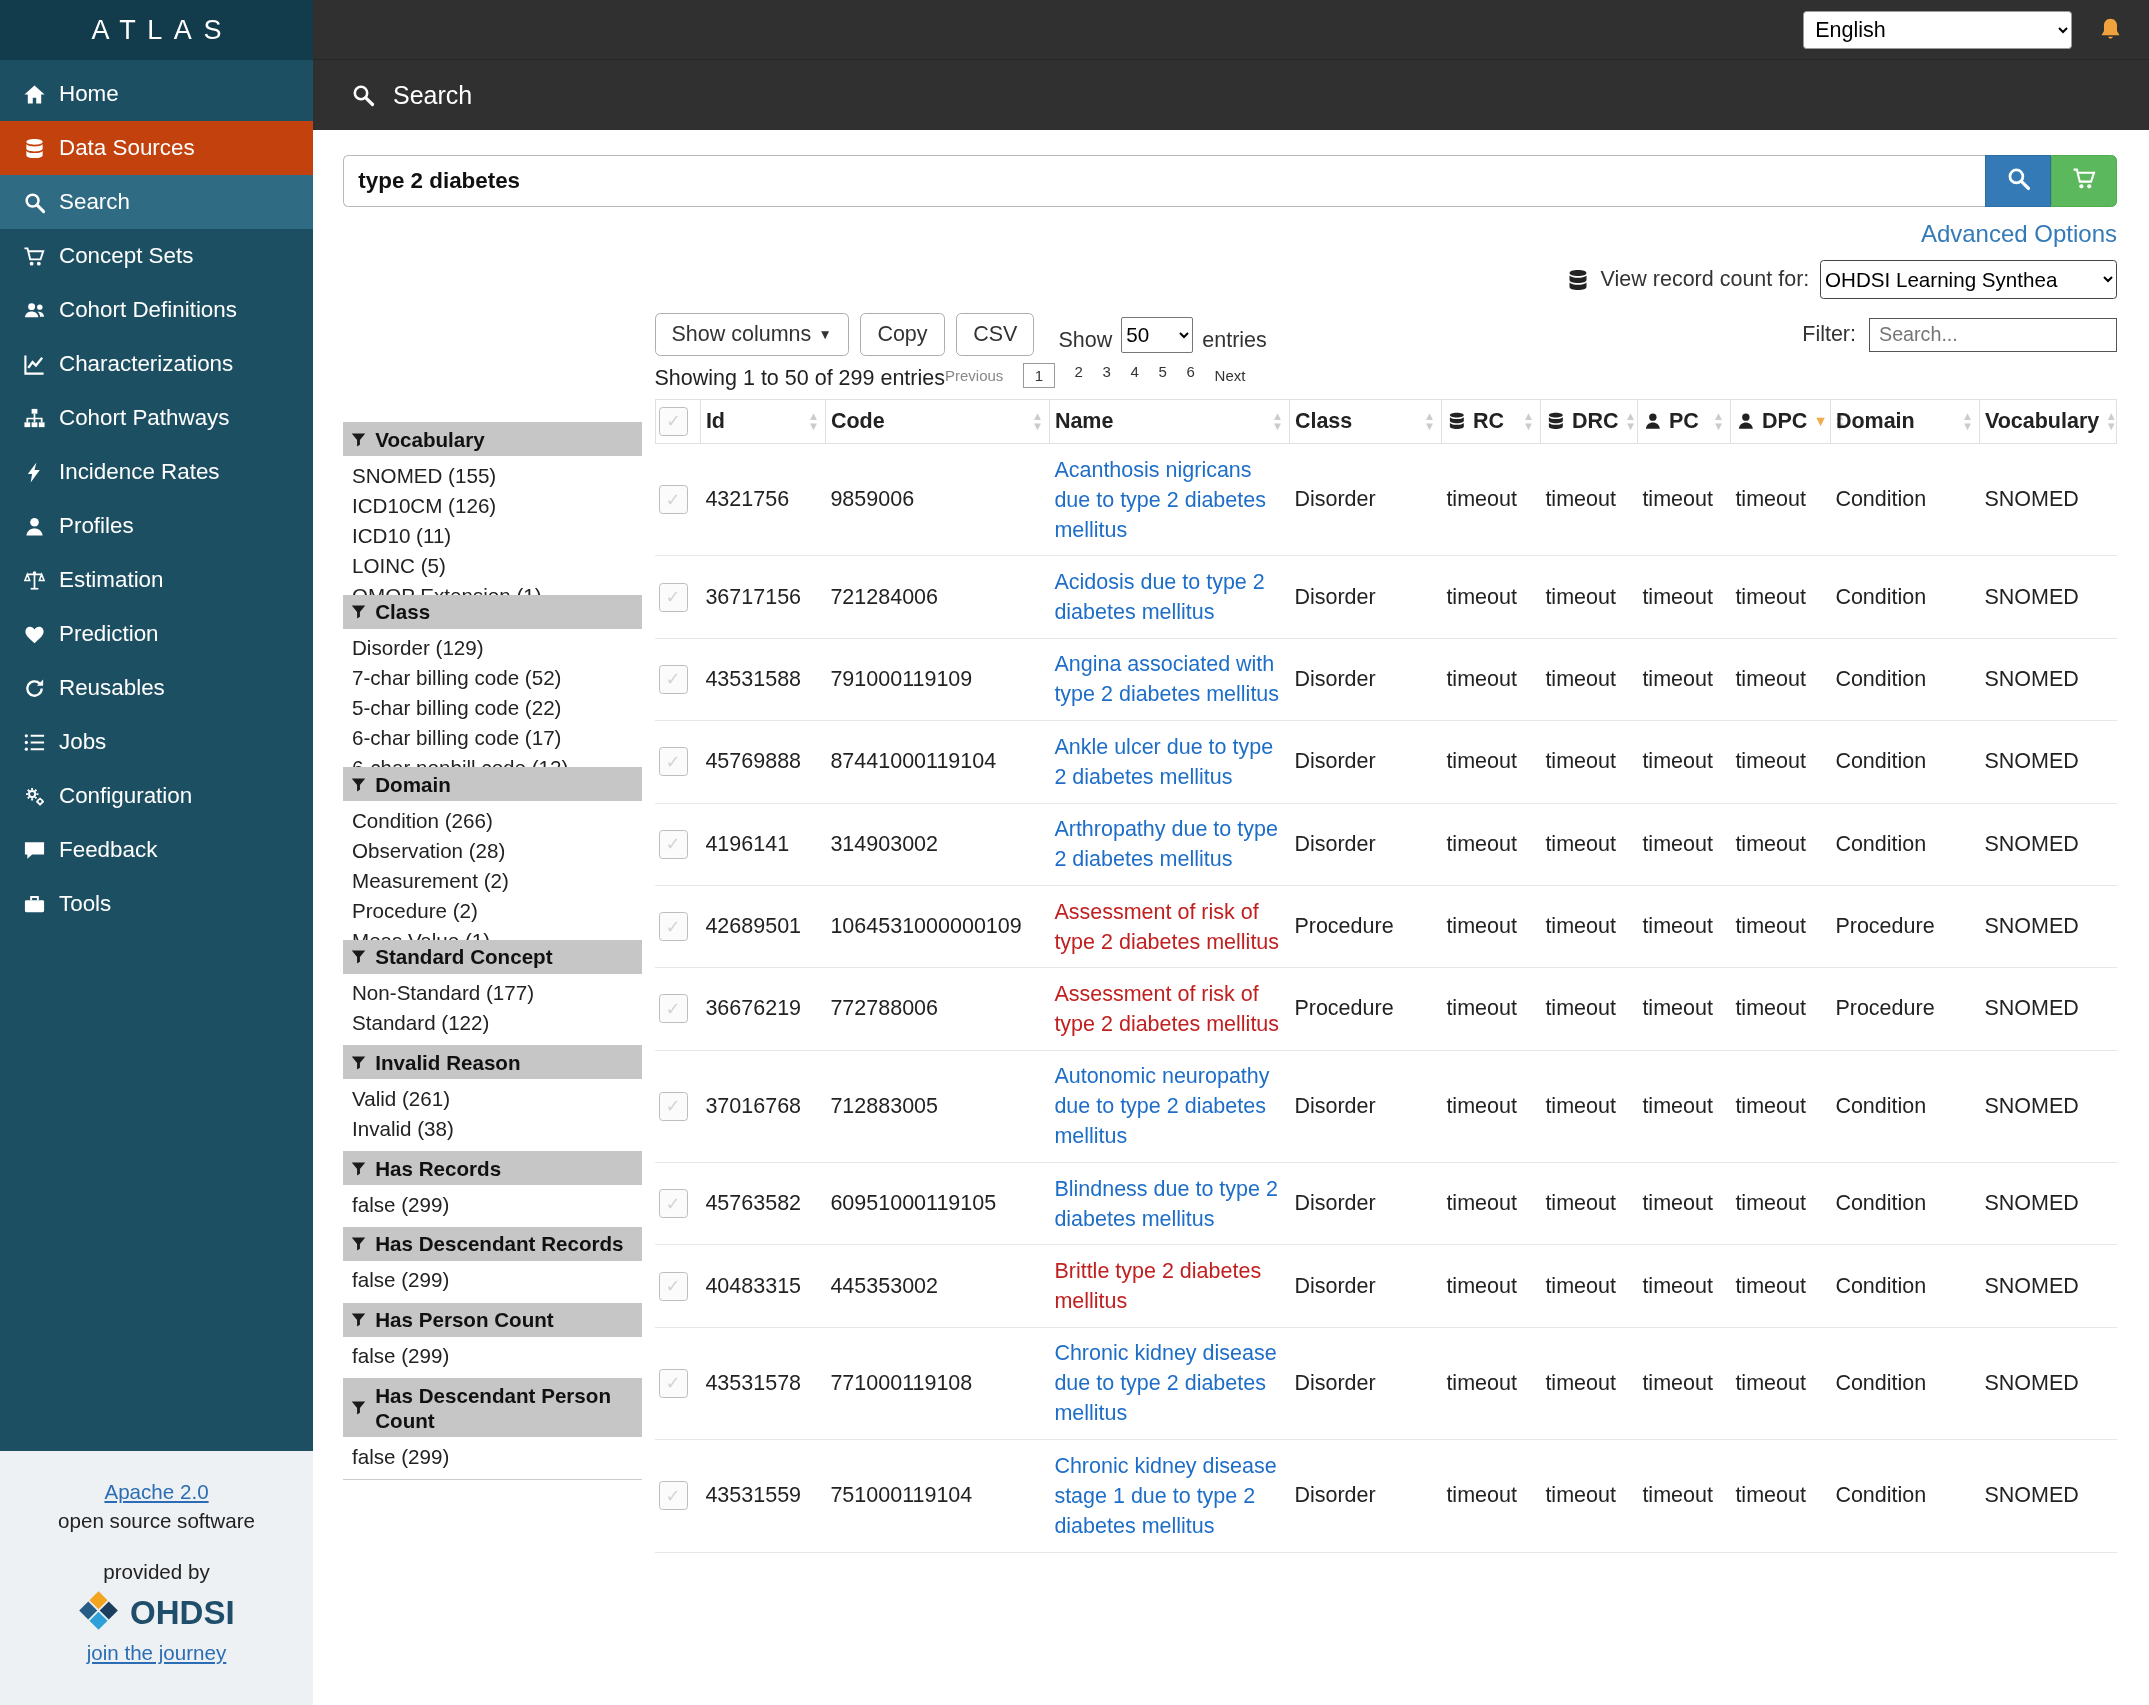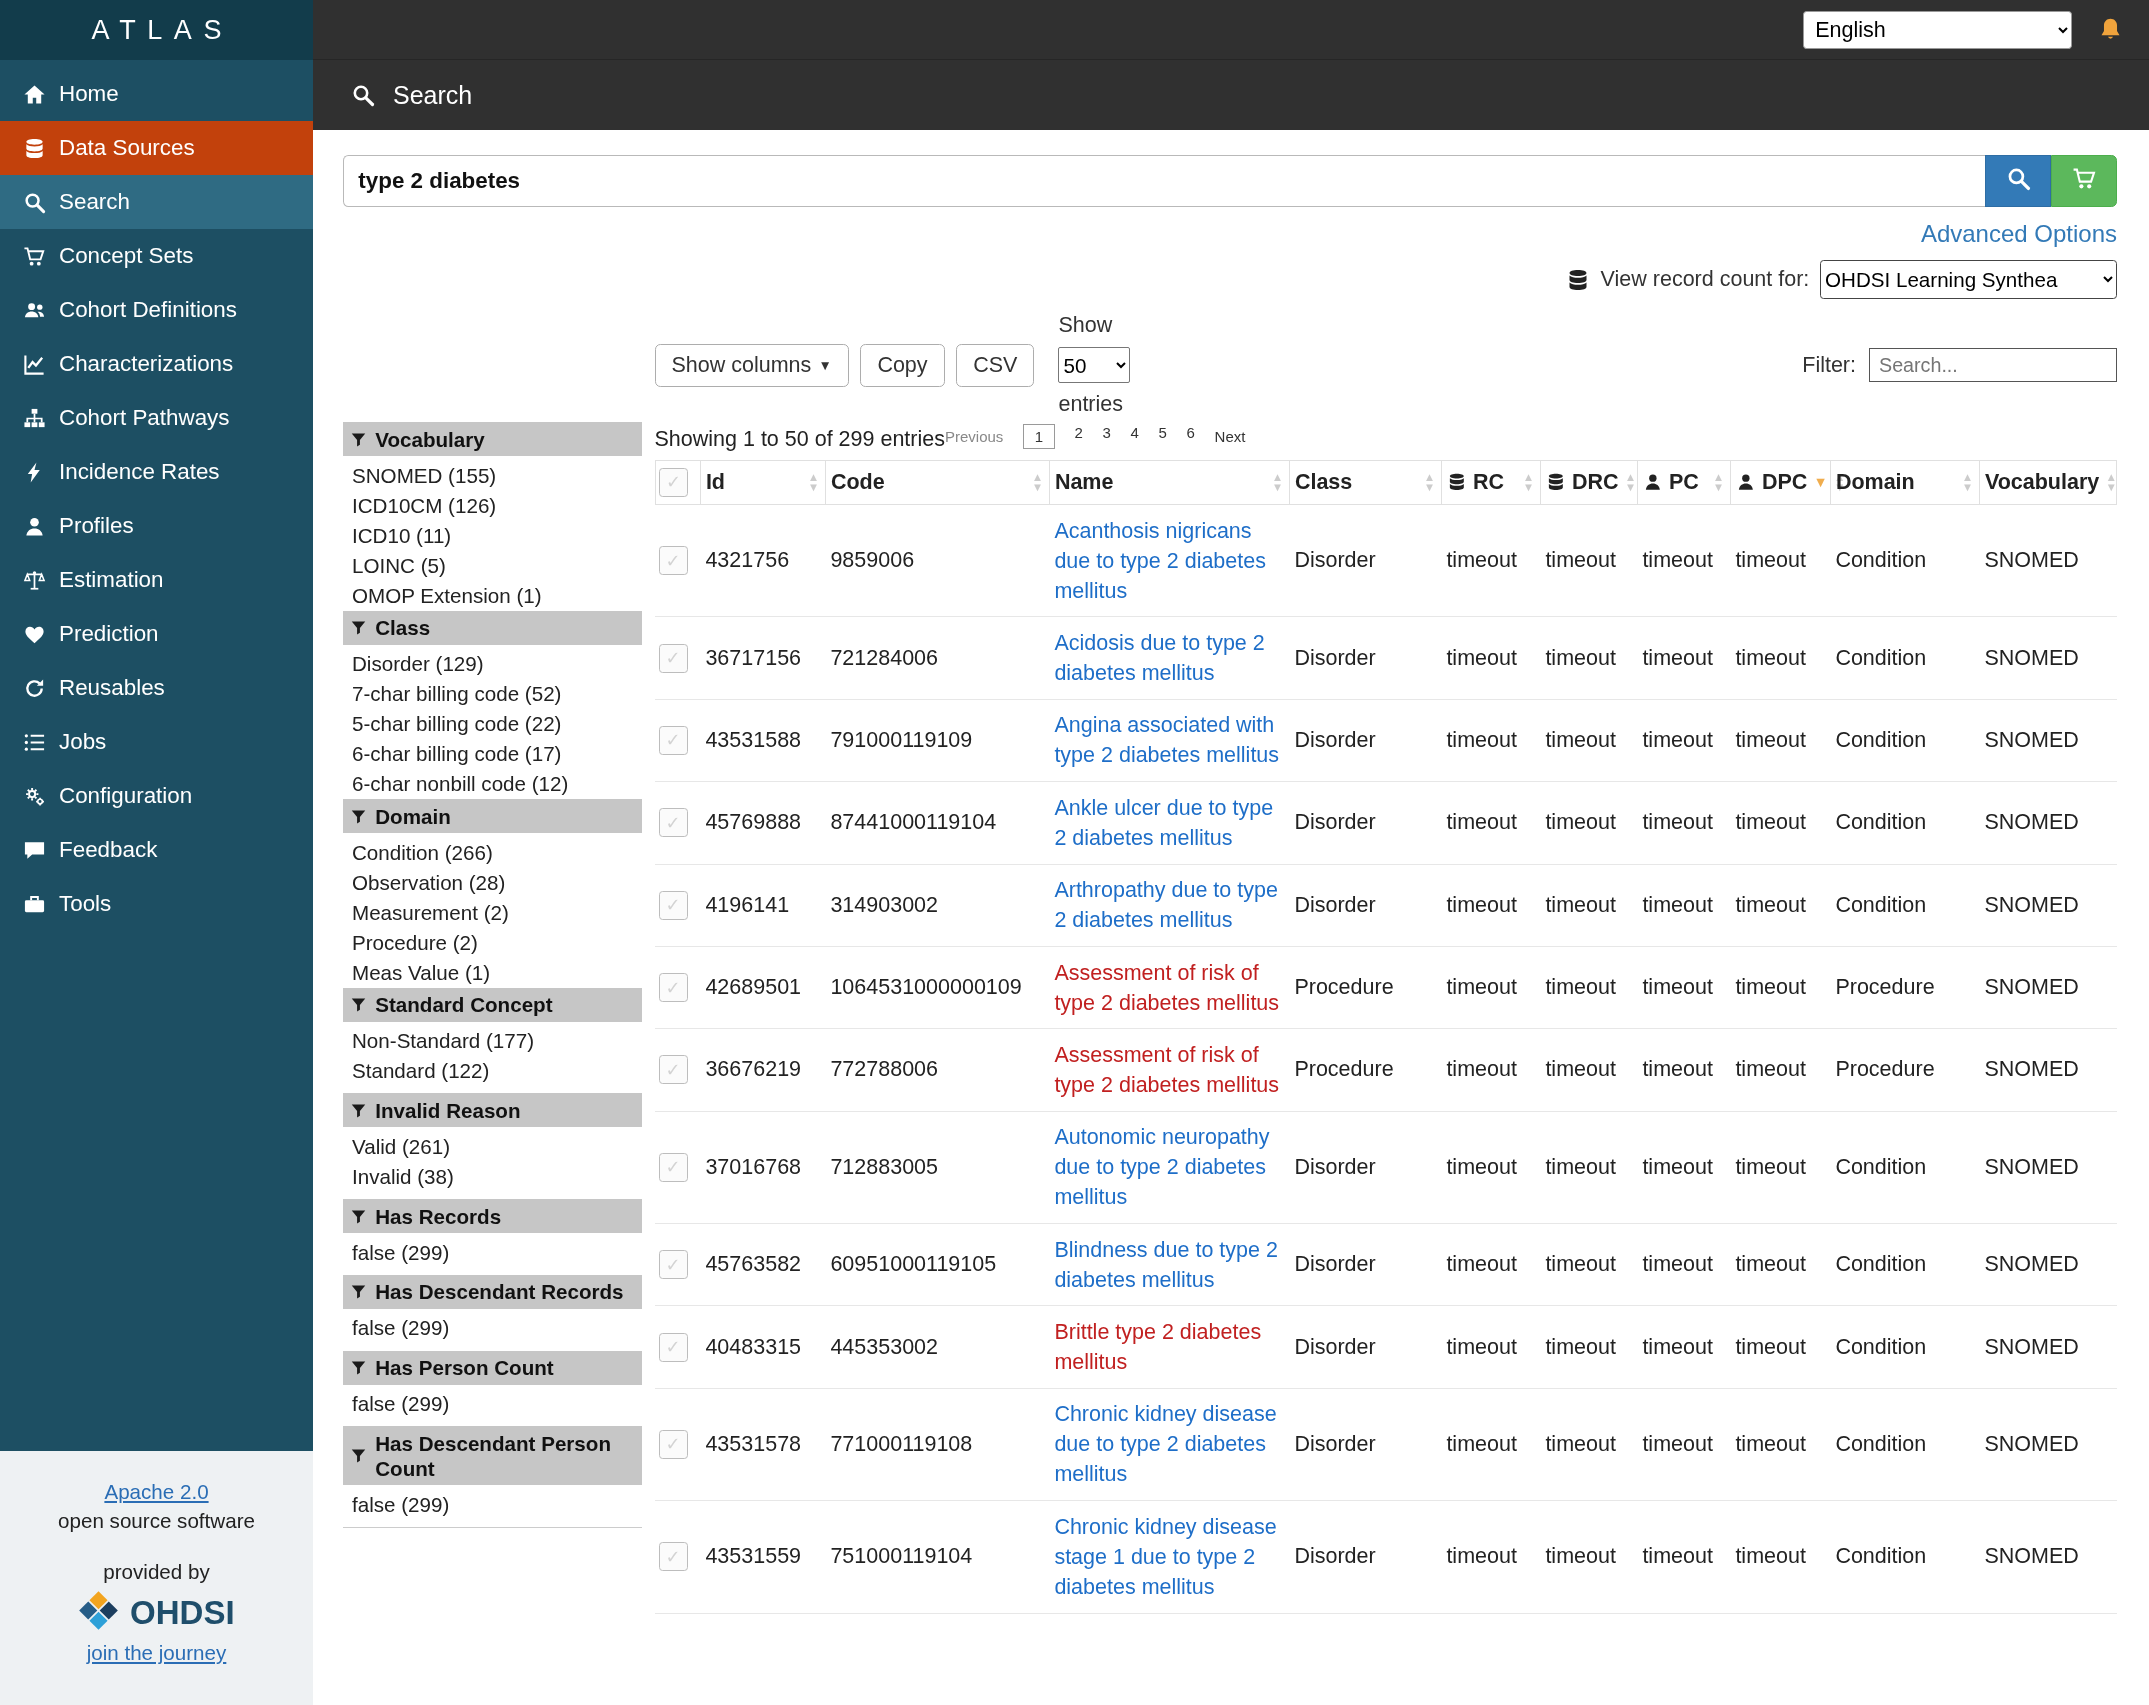--- a/index.html
+++ b/index.html
@@ -58,30 +58,30 @@
 
   .content-row{display:flex;margin-top:14.3px;}
 
   
   .facet-panel{width:299px;min-width:299px;margin-top:109px;border-bottom:0.9px solid #ccc;height:fit-content;}
   .facet-header{background:#c6c6c6;display:flex;align-items:center;gap:8px;padding:4.5px 7.2px;
                 font-size:20.6px;font-weight:bold;color:#111;line-height:25px;}
   .facet-header .funnel{display:flex;color:#1a1a1a;}
   .facet-header svg{width:17px;height:17px;}
   .facet-items{padding:4.5px 0 7.2px 9px;font-size:20.6px;color:#222;}
-  .facet-items.clipped{max-height:134px;overflow:hidden;padding-bottom:16px;}
+  .facet-items.clipped{max-height:134px;overflow:hidden;padding-bottom:0;}
   .facet-item{line-height:30px;cursor:pointer;white-space:nowrap;}
 
   
   .results-col{flex:1;margin-left:12.5px;min-width:0;}
   .toolbar-row{display:flex;align-items:center;}
   .btn{border:0.9px solid #adadad;background:#fff;border-radius:5.4px;font-size:21.5px;color:#333;
        padding:8px 16px;cursor:pointer;margin-right:11.6px;display:inline-flex;align-items:center;gap:7.2px;}
   .btn .caret{font-size:13.4px;}
-  .show-entries{display:flex;align-items:flex-start;gap:9px;margin-left:12.5px;font-size:21.5px;flex-direction:column;}
+  .show-entries{display:flex;align-items:flex-end;gap:9px;margin-left:12.5px;font-size:21.5px;}
   select.page-size{width:72px;height:36px;font-size:20.6px;border:0.9px solid #777;border-radius:2px;background:#fff;}
   .filter-group{margin-left:auto;display:flex;align-items:center;gap:13px;font-size:21.5px;}
   .filter-input{width:228px;height:32px;border:1.8px solid #555;font-size:19.7px;padding:0 9px;outline:none;}
 
   .meta-row{display:flex;align-items:flex-end;margin-top:7.2px;}
   .showing{font-size:21.5px;color:#222;}
   .pagination{display:flex;align-items:center;gap:19.7px;font-size:15px;color:#333;margin-bottom:3.6px;}
   .page-prev{color:#888;cursor:default;}
   .page{cursor:pointer;}
   .page.active{border:0.9px solid #9a9a9a;padding:2.7px 10.7px;background:#fff;}

